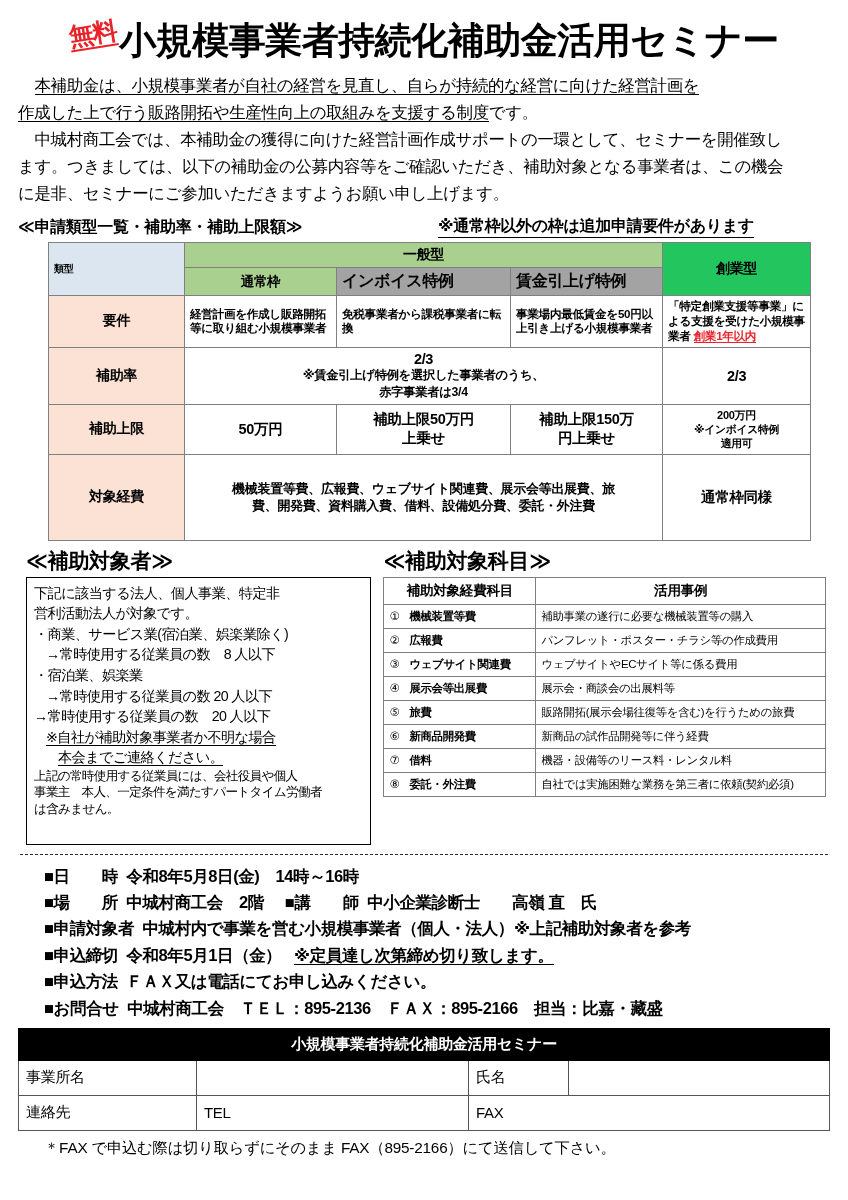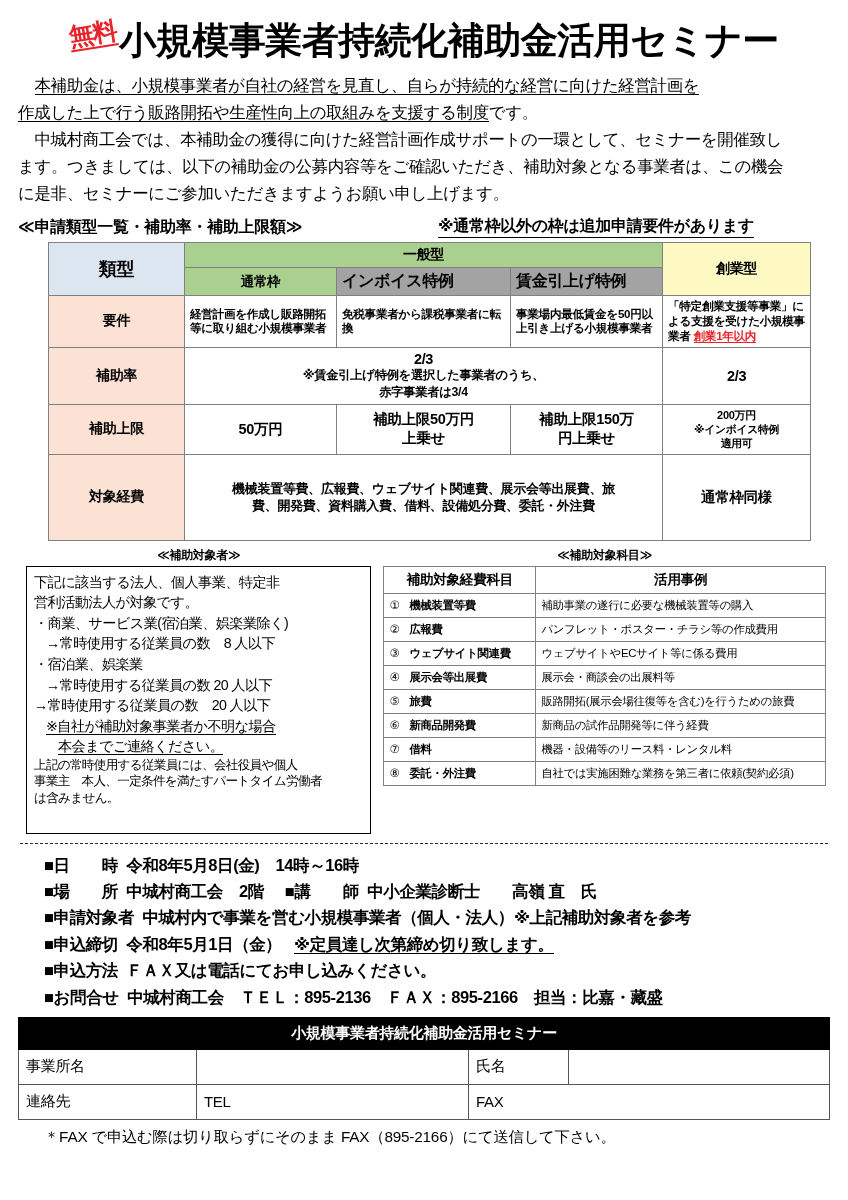--- a/index.html
+++ b/index.html
@@ -83,25 +83,25 @@
     table-layout: fixed;
     font-size: 12.3px;
   }
   table.maintable td, table.maintable th {
     border: 1px solid #808080;
     padding: 3px 5px;
     vertical-align: middle;
     font-weight: 700;
     letter-spacing: -0.3px;
   }
-  .c-blue   { background: #dce6f1; text-align: center; font-size: 18px; }
+  .c-blue   { background: #dce6f1; font-size: 10px; }
   .c-green  { background: #a9d08e; text-align: center; font-size: 14px; }
   .c-green2 { background: #a9d08e; text-align: center; font-size: 13.5px; }
   .c-green3 { background: #a3a3a3; font-size: 16px; }
-  .c-yellow { background: #fef9c3; text-align: center; font-size: 14px; }
+  .c-yellow { background: #22c55e; text-align: center; font-size: 14px; }
   .c-peach  { background: #fbe2d4; text-align: center; font-size: 14px; }
   .cell-left  { text-align: left; line-height: 1.28; font-size: 11.6px; }
   .cell-mid   { text-align: center; }
   .red-note {
     color: #e8232a;
     border-bottom: 1.2px solid #e8232a;
     font-weight: 700;
     white-space: nowrap;
   }
   .big { font-size: 14.5px; }
@@ -111,23 +111,22 @@
   .twocol {
     display: flex;
     gap: 12px;
     margin-top: 6px;
     padding-left: 8px;
     padding-right: 4px;
   }
   .col-left  { width: 348px; }
   .col-right { width: 446px; }
   .box-heading {
-    text-align: center;
-    font-weight: 700;
-    font-size: 12px;
+    font-weight: 700;
+    font-size: 21px;
     margin-bottom: 2px;
     letter-spacing: -0.3px;
   }
   .targetbox {
     border: 1.6px solid #000;
     padding: 5px 7px 6px 7px;
     font-size: 14.2px;
     line-height: 1.45;
     letter-spacing: -0.6px;
     height: 268px;

